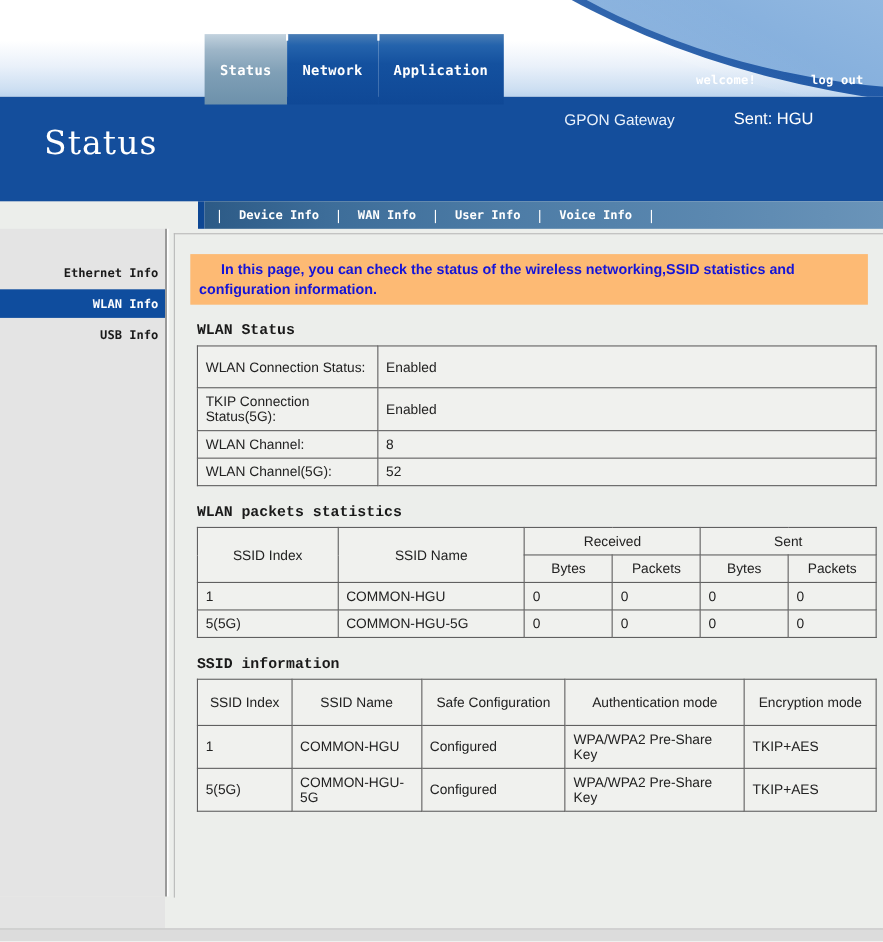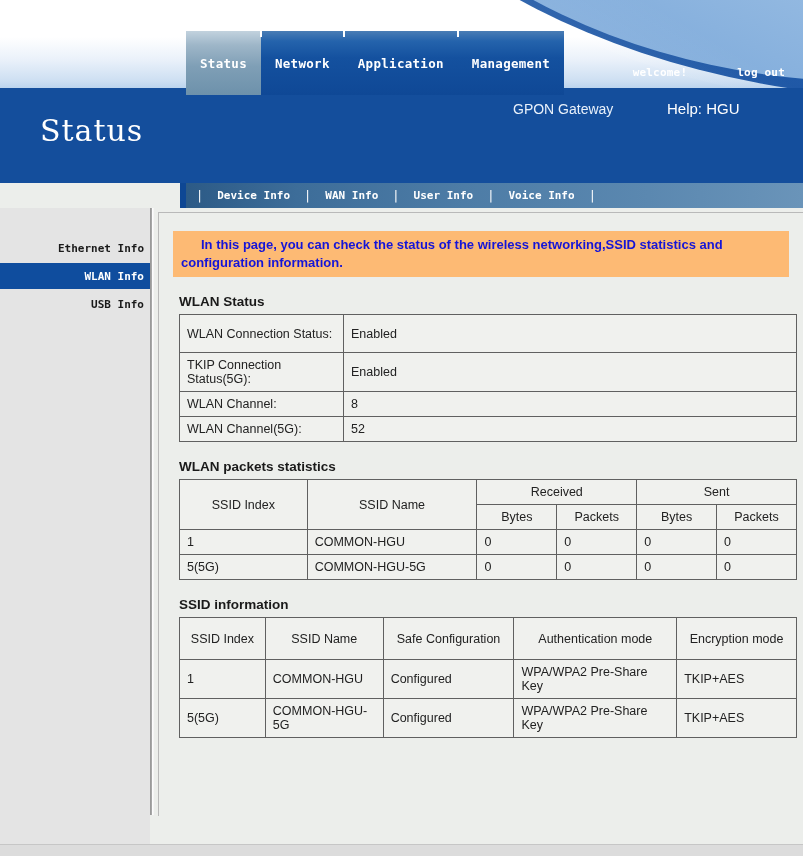--- a/index.html
+++ b/index.html
@@ -202,21 +202,21 @@
     color: #1414d8;
     font-family: "Liberation Sans", sans-serif;
     font-size: 13px;
     font-weight: bold;
     line-height: 1.35;
     padding: 5px 8px 6px 8px;
     text-indent: 20px;
   }
 
   .sec-title {
-    font-family: Liberation Sans, sans-serif;
+    font-family: Liberation Mono, monospace;
     font-size: 13.5px;
     font-weight: bold;
     color: #1a1a1a;
     margin: 17px 0 5px 6px;
   }
 
   table.grid {
     border-collapse: collapse;
     width: 618px;
     margin-left: 6px;
@@ -287,35 +287,32 @@
     <div class="swoosh-fade"></div>
   </div>
   <div class="banner-links">
     <a href="#">welcome!</a>
     <a href="#">log out</a>
   </div>
 
   <div class="navband">
     <div class="brand-title">Status</div>
     <div class="gpon-label">GPON Gateway</div>
-    <div class="type-label">Help: HGU</div>
+    <div class="type-label">Sent: HGU</div>
   </div>
 
   <div class="tabs">
     <div class="tab active">
       <span>Status</span>
     </div>
     <div class="tab">
       <span>Network</span>
     </div>
     <div class="tab">
       <span>Application</span>
-    </div>
-    <div class="tab">
-      <span>Management</span>
     </div>
   </div>
 
   <div class="subtab-stub"></div>
   <div class="subtabs">
     <span class="subsep">|</span>
     <span class="subtab">Device Info</span>
     <span class="subsep">|</span>
     <span class="subtab">WAN Info</span>
     <span class="subsep">|</span>

